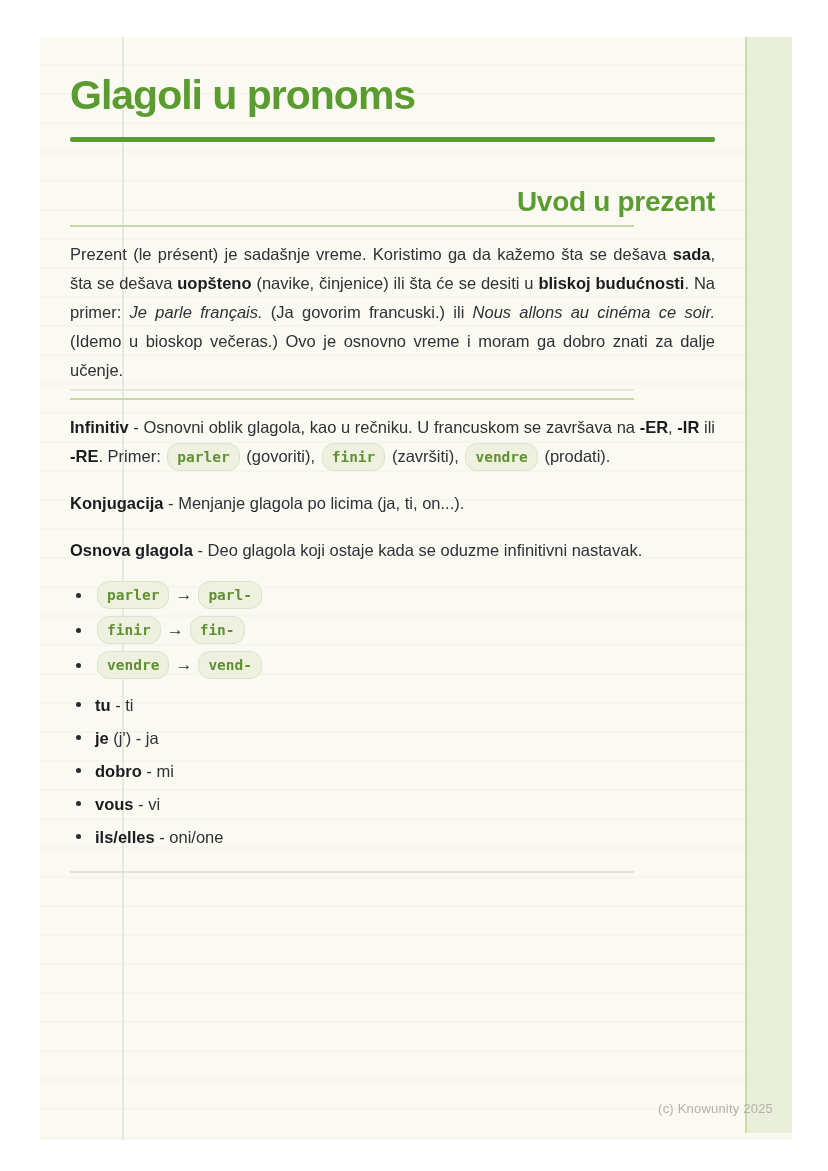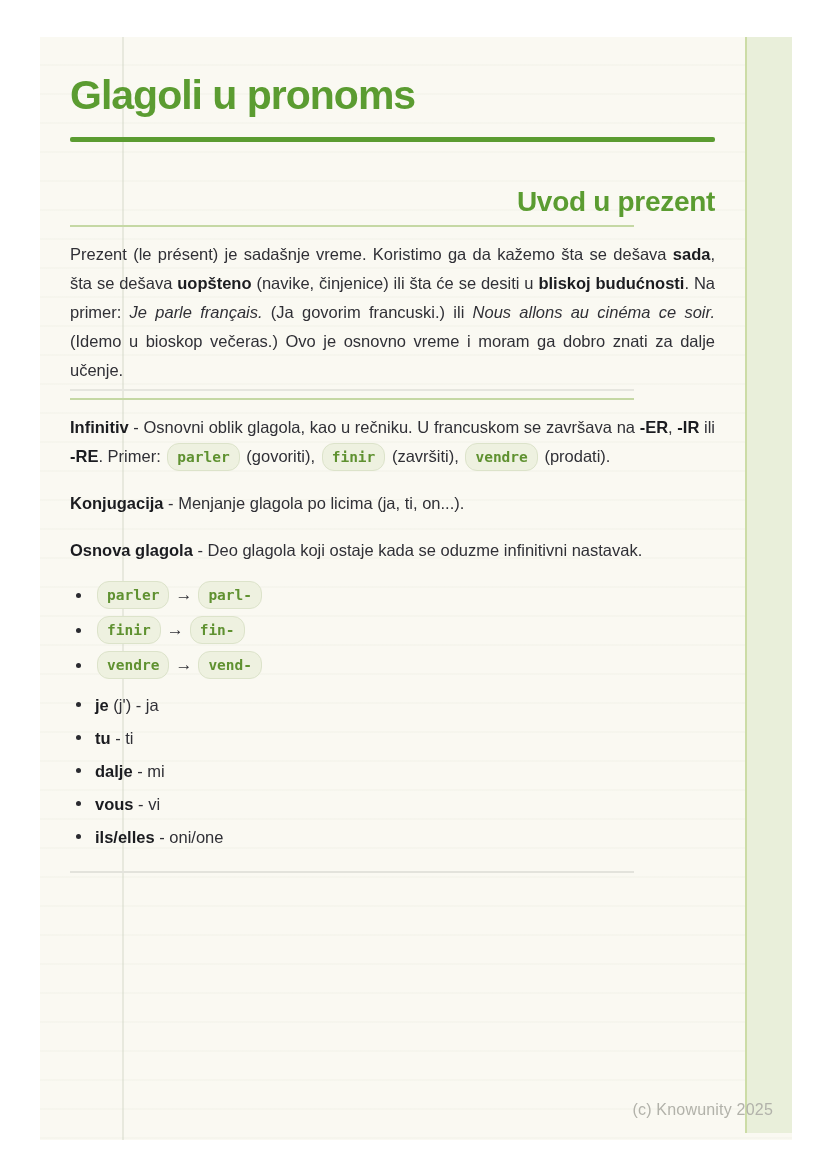--- a/index.html
+++ b/index.html
@@ -70,21 +70,21 @@
   }
   
   .pronoun-list{list-style:none;margin:16px 0 0;padding:0;font-size:16.5px;color:var(--body-text,#303036);}
   .pronoun-list li{position:relative;padding-left:25px;margin-bottom:13px;line-height:20px;}
   .pronoun-list li::before{
     content:"";position:absolute;left:6px;top:7px;width:5px;height:5px;border-radius:50%;
     background:#2a2b30;
   }
   .watermark{
     position:absolute;top:1101px;right:55px;z-index:3;
-    font-size:16px;letter-spacing:0.2px;color:var(--watermark-color,#b2b2aa);
+    font-size:13px;letter-spacing:0.2px;color:var(--watermark-color,#b2b2aa);
   }
 </style>
 </head>
 <body style="--accent-green: #5b9c31; --underline-green: #c5d8a4; --strip-bg: #e9efda; --strip-edge: #ccdca6; --page-bg: #faf9f2; --code-bg: #eef1e0; --code-border: #dce3ca; --code-text: #5f9130; --body-text: #303036; --bold-text: #1b1c20; --divider: #e6e6df; --watermark-color: #b2b2aa;">
 
 <div class="page">
   <div class="margin-line"></div>
   <div class="strip"></div>
 
   <div class="content">
@@ -119,23 +119,23 @@
           </li>
         <li>
             <span class="seg-c">vendre</span>
             <span class="seg-a">→</span>
             <span class="seg-c">vend-</span>
           </li>
       </ul>
 
 
       <ul class="pronoun-list">
+        <li><span class="seg-b">tu</span><span class="seg-p"> - ti</span></li>
         <li><span class="seg-b">je</span><span class="seg-p"> (j') - ja</span></li>
-        <li><span class="seg-b">tu</span><span class="seg-p"> - ti</span></li>
-        <li><span class="seg-b">dalje</span><span class="seg-p"> - mi</span></li>
+        <li><span class="seg-b">dobro</span><span class="seg-p"> - mi</span></li>
         <li><span class="seg-b">vous</span><span class="seg-p"> - vi</span></li>
         <li><span class="seg-b">ils/elles</span><span class="seg-p"> - oni/one</span></li>
       </ul>
 
       <div class="divider bottom"></div>
     </section>
   </div>
 </div>
 
 <div class="watermark">(c) Knowunity 2025</div>

